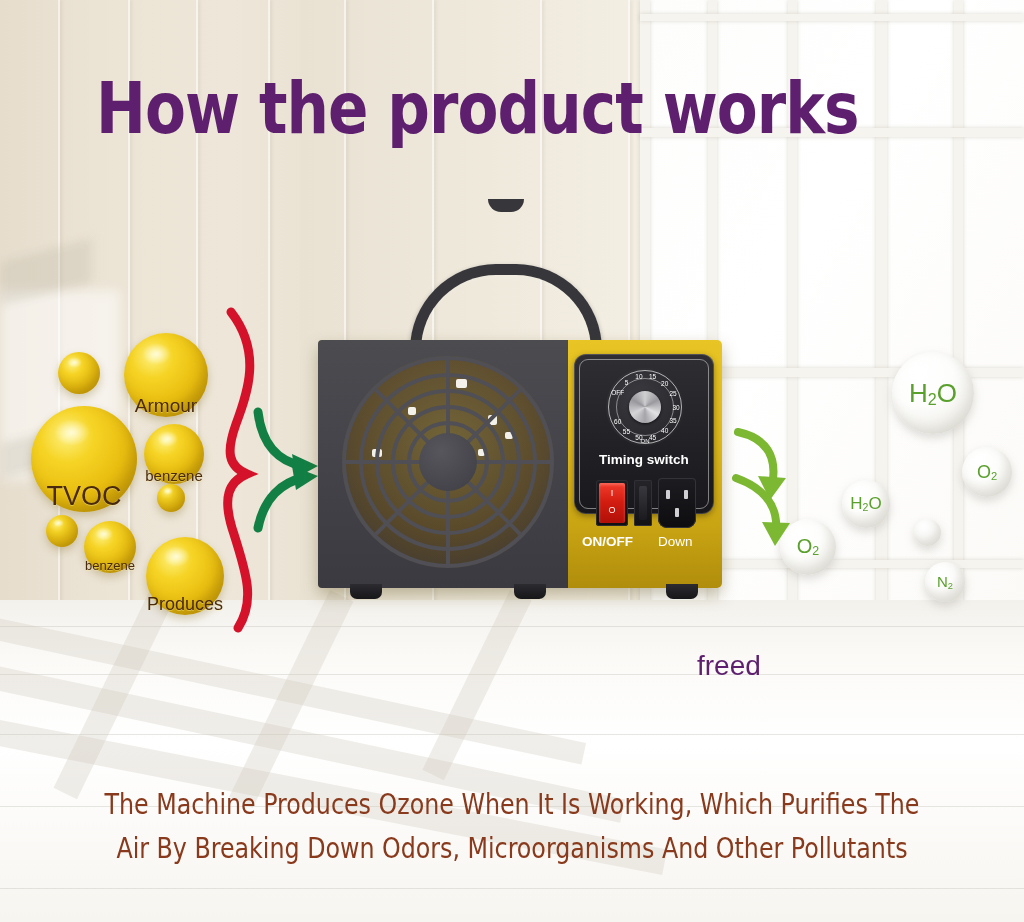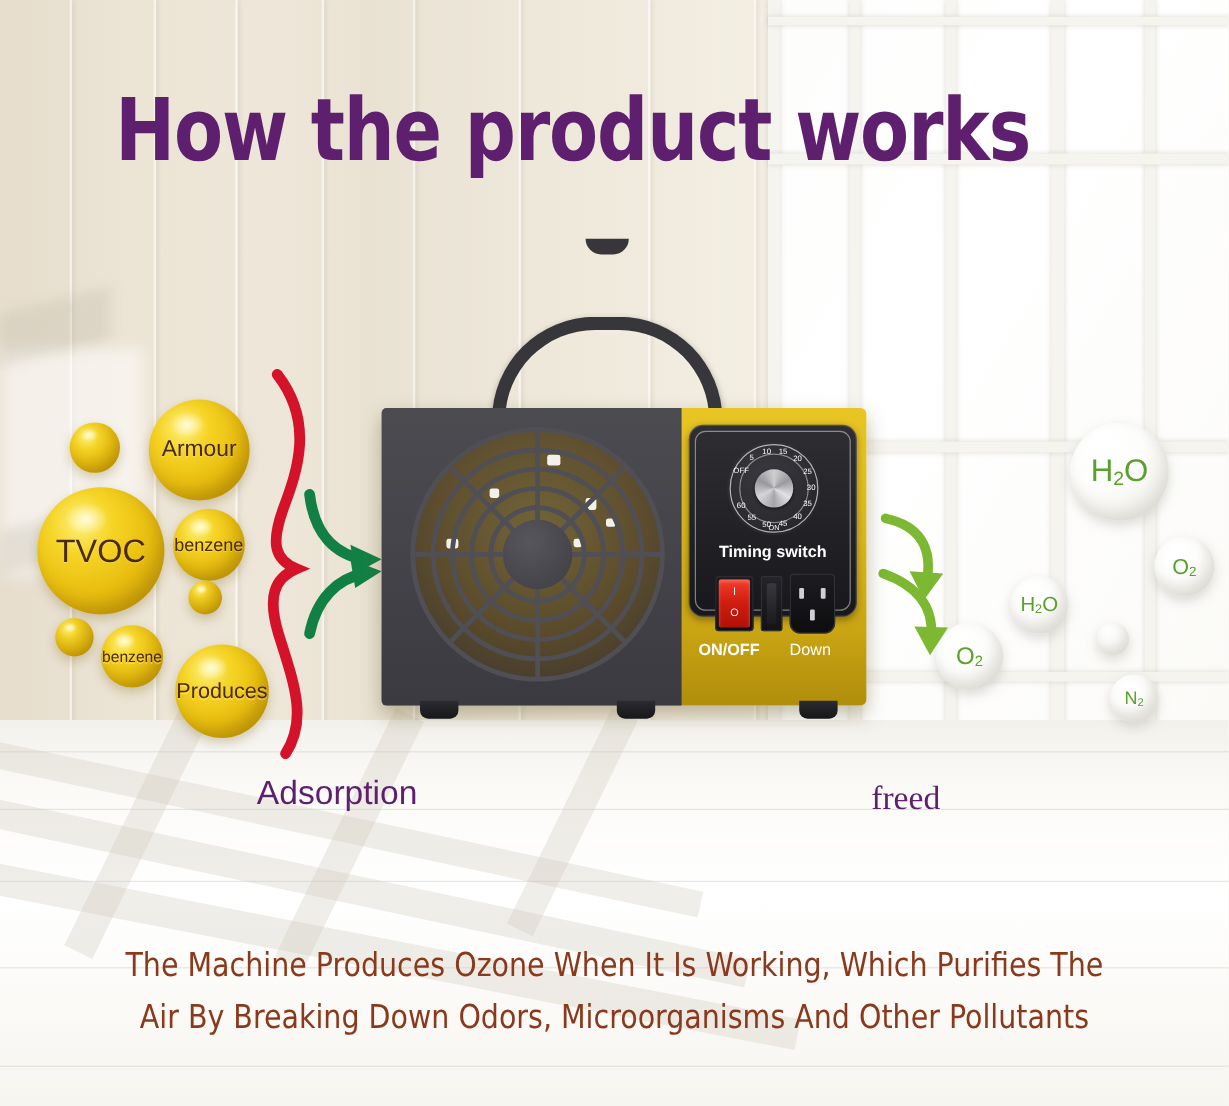--- a/index.html
+++ b/index.html
@@ -38,21 +38,21 @@
 
   
   .title{position:absolute;left:96px;top:66px;width:860px;
     font-size:72px;font-weight:700;color:#5d1f6e;letter-spacing:-1px;
     font-family:"DejaVu Sans Condensed","Liberation Sans Narrow","Liberation Sans",sans-serif;
     transform:scaleX(.92);transform-origin:left center;white-space:nowrap;}
 
   
   .bub{position:absolute;border-radius:50%;display:flex;align-items:center;justify-content:center;}
   .bub-y{background:radial-gradient(circle at 34% 28%, #fdf07e 0%, #f6d425 26%, #e8bd10 58%, #c79a06 86%, #a87f05 100%);
-    box-shadow:0 4px 9px rgba(120,95,10,.28), inset -5px -7px 12px rgba(150,115,5,.35);}
+    box-shadow:0 4px 9px rgba(120,95,10,.28), inset -5px -7px 12px rgba(150,115,5,.35);align-items:flex-end;}
   .bub-y::after{content:"";position:absolute;left:22%;top:12%;width:34%;height:26%;border-radius:50%;
     background:radial-gradient(ellipse at center,rgba(255,255,235,.85),rgba(255,255,235,0) 70%);}
   .bub-y .lbl{position:relative;z-index:2;color:#4a2a0c;font-weight:400;
     font-family:"Liberation Sans",sans-serif;text-shadow:0 1px 0 rgba(255,240,160,.4);}
   .bub-w{background:radial-gradient(circle at 34% 26%, #ffffff 0%, #fdfdfc 40%, #f0efea 74%, #dedcd4 100%);
     box-shadow:0 4px 10px rgba(160,158,148,.35), inset -4px -6px 11px rgba(200,198,188,.45);}
   .bub-w .lbl{position:relative;z-index:2;color:#5aa02c;font-weight:400;
     font-family:"Liberation Sans",sans-serif;}
   .sub{font-size:.62em;vertical-align:-0.18em;}
 
@@ -114,21 +114,21 @@
   .foot{position:absolute;top:244px;width:32px;height:15px;border-radius:0 0 7px 7px;
     background:linear-gradient(180deg,#2b2b30,#17171a);}
 
   
   .arrows{position:absolute;inset:0;pointer-events:none;}
 
   
   .cap-ads{position:absolute;left:214px;top:645px;font-size:28px;color:#5d1f6e;
     font-family:"Liberation Sans",sans-serif;}
   .cap-freed{position:absolute;left:697px;top:650px;font-size:28px;color:#5d1f6e;
-    font-family:Liberation Serif, serif;margin-left:29px;}
+    font-family:Liberation Sans, sans-serif;}
   .bottom-cap{position:absolute;left:0;top:782px;width:1024px;text-align:center;
     font-size:27.5px;line-height:44px;color:#8a3a1c;
     font-family:"DejaVu Sans Condensed","Liberation Sans Narrow","Liberation Sans",sans-serif;
     transform:scaleX(.96);}
   .bottom-cap div{white-space:nowrap;}
 </style>
 </head>
 <body>
 
 <div id="stage">
@@ -323,21 +323,20 @@
         <div class="pin" style="left:8px;top:12px;width:4px;height:9px"></div>
         <div class="pin" style="left:26px;top:12px;width:4px;height:9px"></div>
         <div class="pin" style="left:17px;top:30px;width:4px;height:9px"></div>
       </div>
 
       <div style="position:absolute;left:8px;top:180px;font-size:13.5px;font-weight:700;color:#fff;font-family:'Liberation Sans',sans-serif">ON/OFF</div>
       <div style="position:absolute;left:84px;top:180px;font-size:13.5px;color:#fff;font-family:'Liberation Sans',sans-serif">Down</div>
     </div>
   </div>
 
-  <div class="cap-ads">Adsorption</div>
   <div class="cap-freed">freed</div>
 
   <div class="bottom-cap">
     <div>The Machine Produces Ozone When It Is Working, Which Purifies The</div>
     <div>Air By Breaking Down Odors, Microorganisms And Other Pollutants</div>
   </div>
 
 </div>
 
 </body></html>

